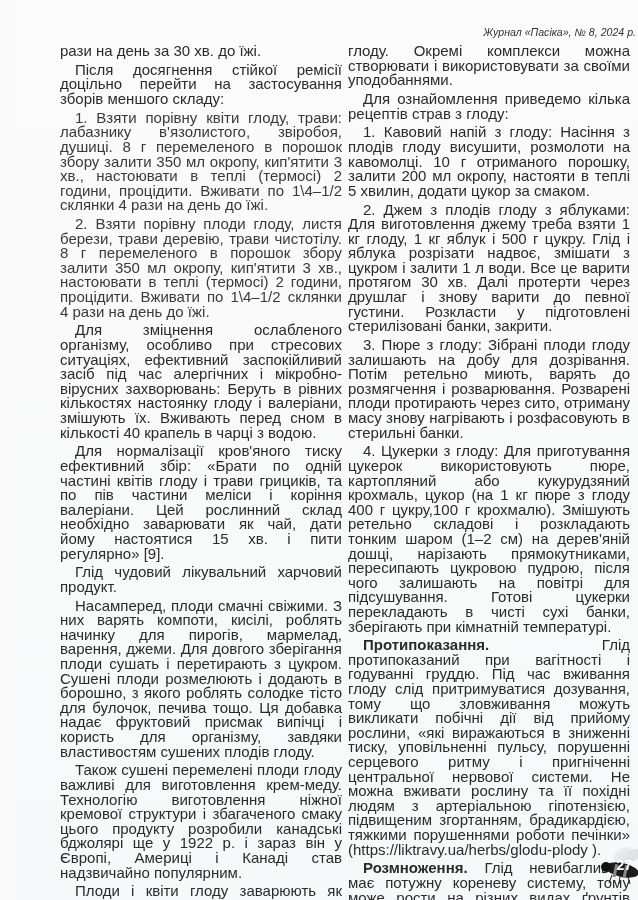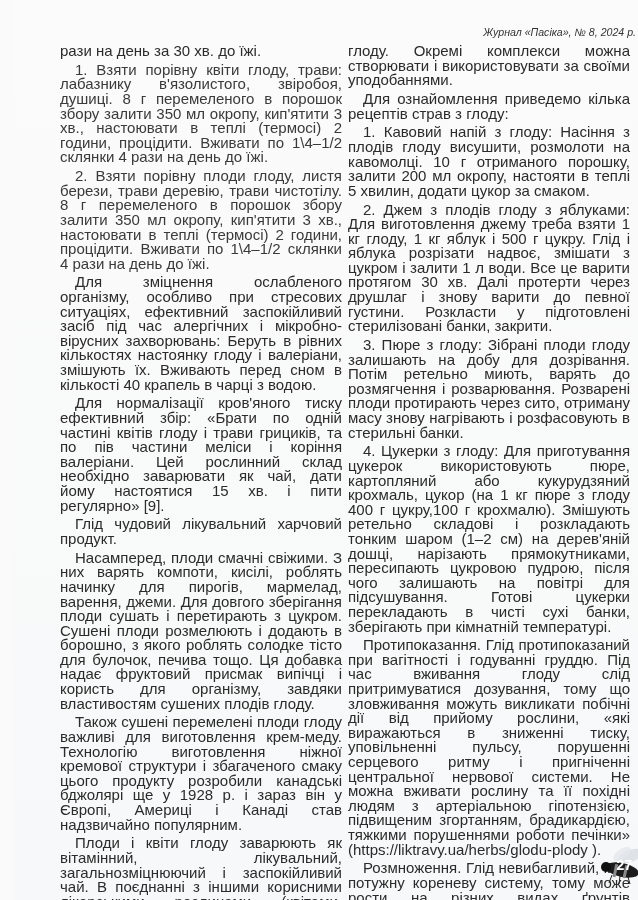--- a/index.html
+++ b/index.html
@@ -23,45 +23,46 @@
       position: absolute; top: 44px; width: 282px;
       font-size: 15px; line-height: 14.6px;
       text-align: justify; hyphens: manual;
       color: #2b2b2b;
     }
     .col-left { left: 46px; }
     .col-right { left: 334px; }
     .col p { margin: 0 0 4.2px 0; text-indent: 15px; }
     .col p.noindent { text-indent: 0; }
     .col p.faded { color: #3a3a3a; }
-    .b { font-weight: normal; }
+    .b { font-weight: bold; }
     .bee {
       position: absolute; right: 6px; top: 846px; width: 46px; height: 40px;
     }
     .page-num {
       position: absolute; right: 20px; top: 857px;
       font-size: 14px; font-weight: bold; color: #fff;
     }
   </style>
 </head>
 <body>
 
 <div class="page">
 
   <div class="journal-header">Журнал «Пасіка», № 8, 2024 р.</div>
 
   <div class="col col-left">
     <p class="noindent">рази на день за 30 хв. до їжі.</p>
+    <p>Після досягнення стійкої ремісії доцільно перейти на застосування зборів меншого складу:</p>
     <p class="faded">1. Взяти порівну квіти глоду, трави: лабазнику в'язолистого, звіробоя, душиці. 8 г перемеленого в порошок збору залити 350 мл окропу, кип'ятити 3 хв., настоювати в теплі (термосі) 2 години, процідити. Вживати по 1\4–1/2 склянки 4 рази на день до їжі.</p>
     <p class="faded">2. Взяти порівну плоди глоду, листя берези, трави деревію, трави чистотілу. 8 г перемеленого в порошок збору залити 350 мл окропу, кип'ятити 3 хв., настоювати в теплі (термосі) 2 години, процідити. Вживати по 1\4–1/2 склянки 4 рази на день до їжі.</p>
     <p>Для зміцнення ослабленого організму, особливо при стресових ситуаціях, ефективний заспокійливий засіб під час алергічних і мікробно-вірусних захворювань: Беруть в рівних кількостях настоянку глоду і валеріани, змішують їх. Вживають перед сном в кількості 40 крапель в чарці з водою.</p>
     <p>Для нормалізації кров'яного тиску ефективний збір: «Брати по одній частині квітів глоду і трави грициків, та по пів частини меліси і коріння валеріани. Цей рослинний склад необхідно заварювати як чай, дати йому настоятися 15 хв. і пити регулярно» [9].</p>
     <p>Глід чудовий лікувальний харчовий продукт.</p>
     <p>Насамперед, плоди смачні свіжими. З них варять компоти, кисілі, роблять начинку для пирогів, мармелад, варення, джеми. Для довгого зберігання плоди сушать і перетирають з цукром. Сушені плоди розмелюють і додають в борошно, з якого роблять солодке тісто для булочок, печива тощо. Ця добавка надає фруктовий присмак випічці і користь для організму, завдяки властивостям сушених плодів глоду.</p>
-    <p>Також сушені перемелені плоди глоду важливі для виготовлення крем-меду. Технологію виготовлення ніжної кремової структури і збагаченого смаку цього продукту розробили канадські бджолярі ще у 1928 р. і зараз він у Європі, Америці і Канаді став надзвичайно популярним.</p>
+    <p>Також сушені перемелені плоди глоду важливі для виготовлення крем-меду. Технологію виготовлення ніжної кремової структури і збагаченого смаку цього продукту розробили канадські бджолярі ще у 1922 р. і зараз він у Європі, Америці і Канаді став надзвичайно популярним.</p>
     <p>Плоди і квіти глоду заварюють як вітамінний, лікувальний, загальнозміцнюючий і заспокійливий чай. В поєднанні з іншими корисними лікарськими рослинами (квітами, травами і плодами) користь, отримана від споживання такого чаю звичайно збільшується. Плоди заварюють або настоюють в термосі 2 години, квіти в звичайному заварнику – 15 хв. Чудове поєднання смаків і складових в чаї з плодів шипшини, сухих яблук і</p>
   </div>
 
   <div class="col col-right">
     <p class="noindent">глоду. Окремі комплекси можна створювати і використовувати за своїми уподобаннями.</p>
     <p>Для ознайомлення приведемо кілька рецептів страв з глоду:</p>
     <p>1. Кавовий напій з глоду: Насіння з плодів глоду висушити, розмолоти на кавомолці. 10 г отриманого порошку, залити 200 мл окропу, настояти в теплі 5 хвилин, додати цукор за смаком.</p>
     <p>2. Джем з плодів глоду з яблуками: Для виготовлення джему треба взяти 1 кг глоду, 1 кг яблук і 500 г цукру. Глід і яблука розрізати надвоє, змішати з цукром і залити 1 л води. Все це варити протягом 30 хв. Далі протерти через друшлаг і знову варити до певної густини. Розкласти у підготовлені стерилізовані банки, закрити.</p>
     <p>3. Пюре з глоду: Зібрані плоди глоду залишають на добу для дозрівання. Потім ретельно миють, варять до розмягчення і розварювання. Розварені плоди протирають через сито, отриману масу знову нагрівають і розфасовують в стерильні банки.</p>
     <p>4. Цукерки з глоду: Для приготування цукерок використовують пюре, картопляний або кукурудзяний крохмаль, цукор (на 1 кг пюре з глоду 400 г цукру,100 г крохмалю). Змішують ретельно складові і розкладають тонким шаром (1–2 см) на дерев'яній дошці, нарізають прямокутниками, пересипають цукровою пудрою, після чого залишають на повітрі для підсушування. Готові цукерки перекладають в чисті сухі банки, зберігають при кімнатній температурі.</p>

